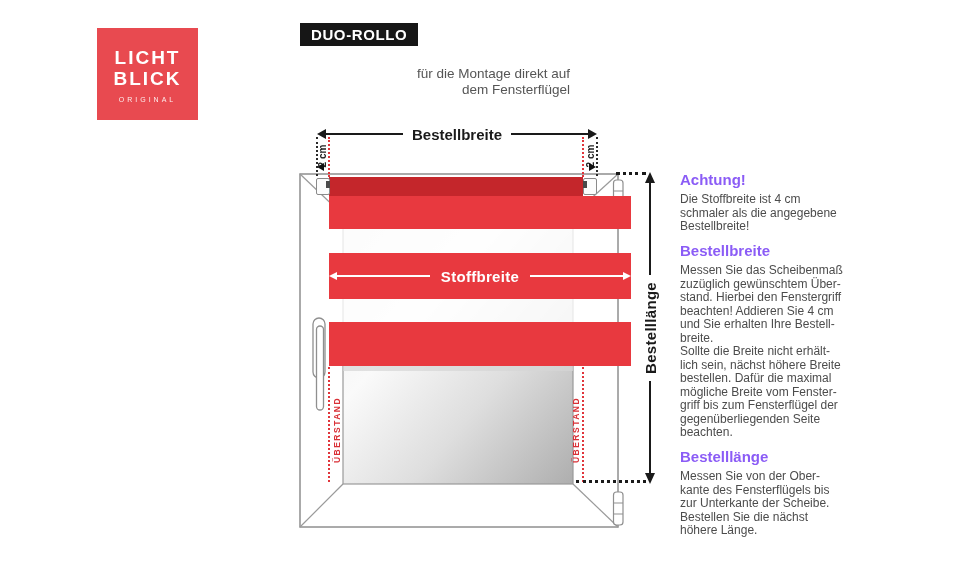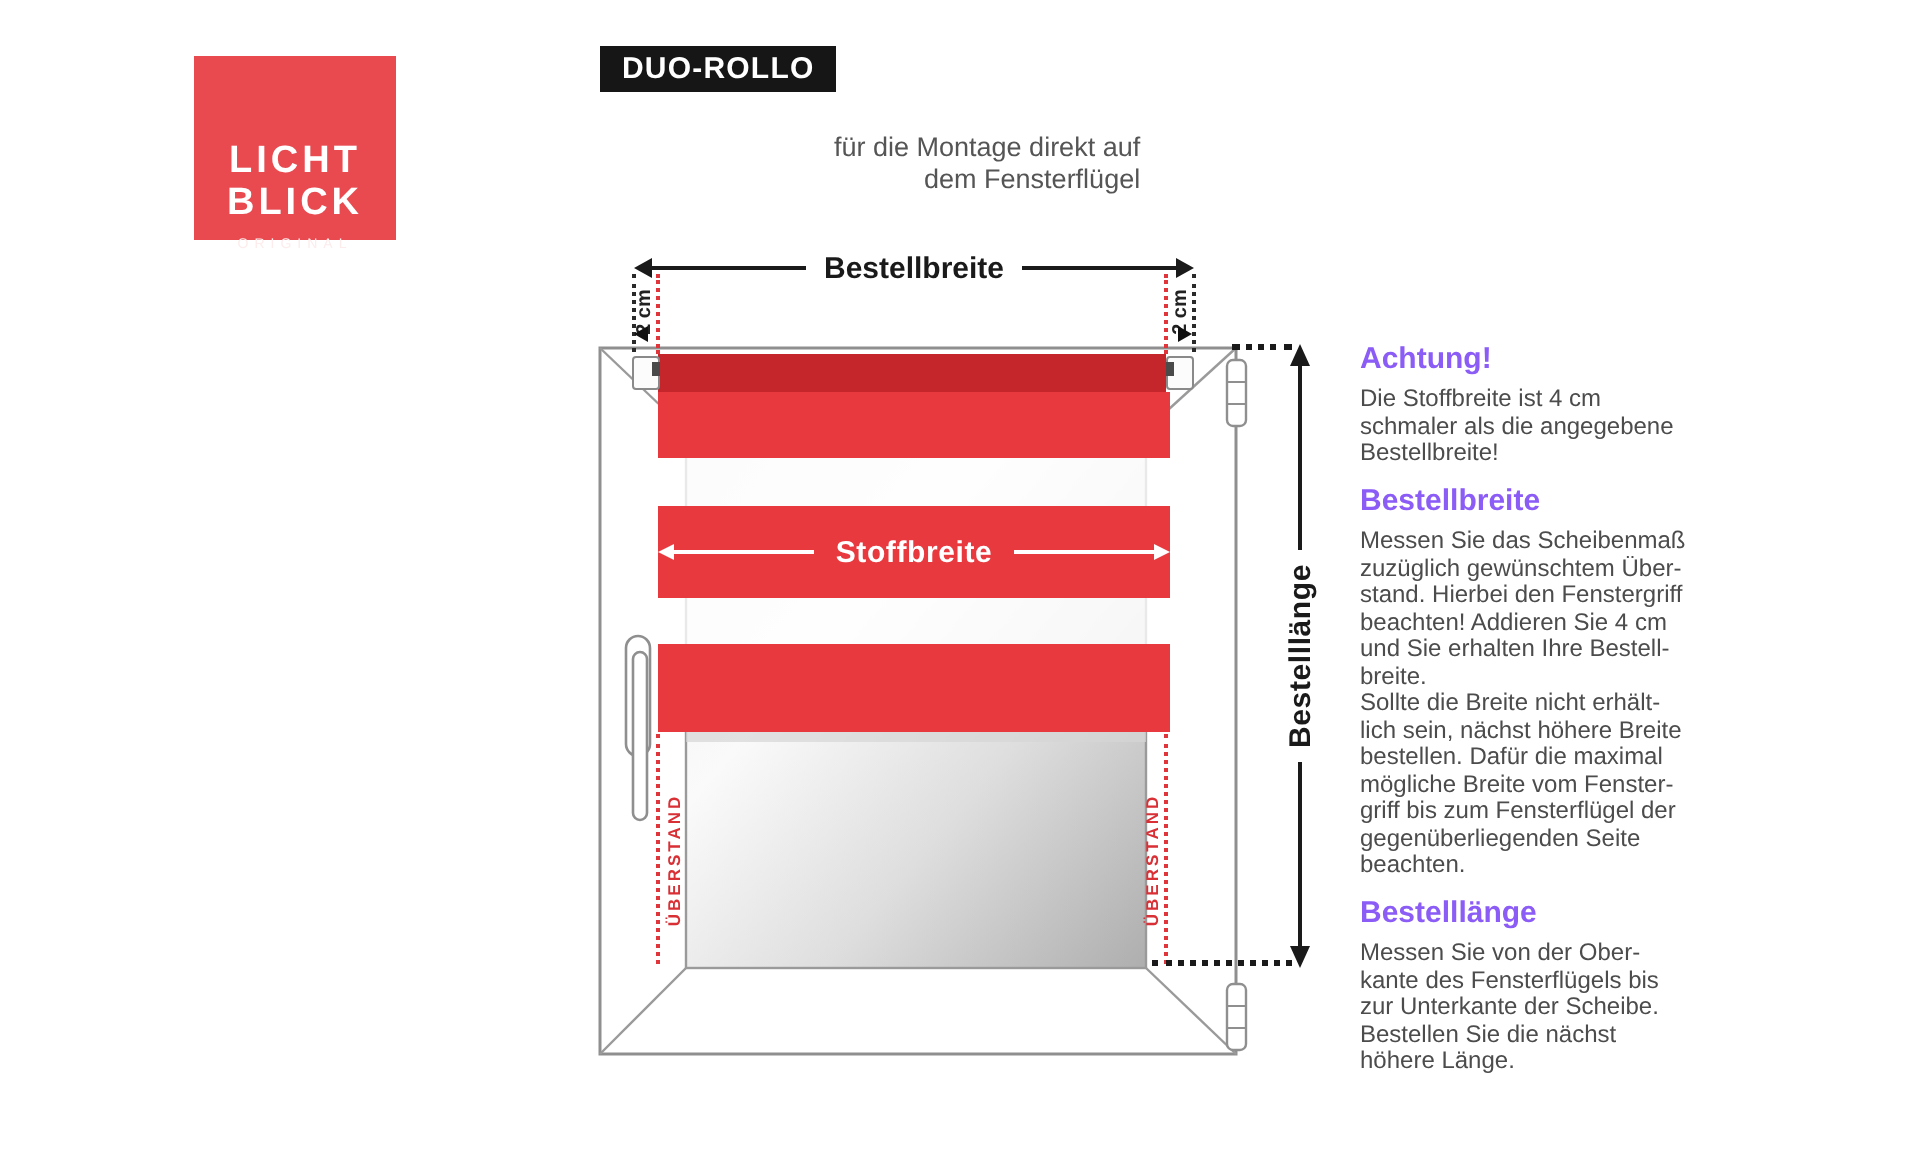--- a/index.html
+++ b/index.html
@@ -4,21 +4,21 @@
 <style>
   * { margin:0; padding:0; box-sizing:border-box; }
   html,body { background:#ffffff; }
   .stage {
     position:relative; width:960px; height:587px; background:#ffffff;
     font-family:"Liberation Sans", sans-serif; color:#1a1a1a; overflow:hidden;
   }
   .abs { position:absolute; }
 
   
-  #logo { left:97px; top:28px; width:101px; height:92px; background:#E84A50; text-align:center; padding-top:42px; }
+  #logo { left:97px; top:28px; width:101px; height:92px; background:#E84A50; text-align:center; padding-top:19px; }
   .logo-line { color:#fff; font-weight:bold; font-size:19px; line-height:21px; letter-spacing:2px; }
   .logo-sub { color:#fdecec; font-size:7px; letter-spacing:3px; margin-top:7px; }
 
   
   #badge { left:300px; top:23px; height:23px; line-height:23px; background:#161616; color:#fff;
            font-weight:bold; font-size:15px; letter-spacing:0.6px; padding:0 11px; }
   #title { left:417px; top:42px; font-size:15.5px; font-weight:bold; letter-spacing:0.8px; color:#1a1a1a; }
   #subtitle { left:417px; top:66px; font-size:13.5px; line-height:16px; color:#555; white-space:pre-line;text-align:right; }
 
   
@@ -26,21 +26,21 @@
 
   
   #cassette { left:329px; top:177px; width:254px; height:19px; background:#C4262B; }
   .cap { top:178px; width:14px; height:17px; background:#fcfcfc; border:1px solid #8a8a8a; border-radius:2px; }
   #cap-left { left:316px; } #cap-right { left:583px; }
   .cap-nub { position:absolute; top:2px; width:4px; height:7px; background:#4a4a4a; }
   #cap-left .cap-nub { right:-1px; } #cap-right .cap-nub { left:-1px; }
 
   
   #fabric { left:329px; top:196px; width:254px; }
-  .band-red { width:256px; background:#E8393F; }
+  .band-red { width:302px; background:#E8393F; }
   .band-sheer { width:254px; background:rgba(255,255,255,0.78); }
   #band-r1 { height:33px; } #band-s1 { height:24px; }
   #band-r2 { height:46px; display:flex; align-items:center; }
   #band-s2 { height:23px; } #band-r3 { height:44px; }
   #hem-shadow { left:343px; top:366px; width:230px; height:5px; background:#d6d6d6; opacity:0.7; }
 
   
   .wah { width:0; height:0; border-top:4.5px solid transparent; border-bottom:4.5px solid transparent; }
   .wah-l { border-right:8px solid #fff; }
   .wah-r { border-left:8px solid #fff; }

